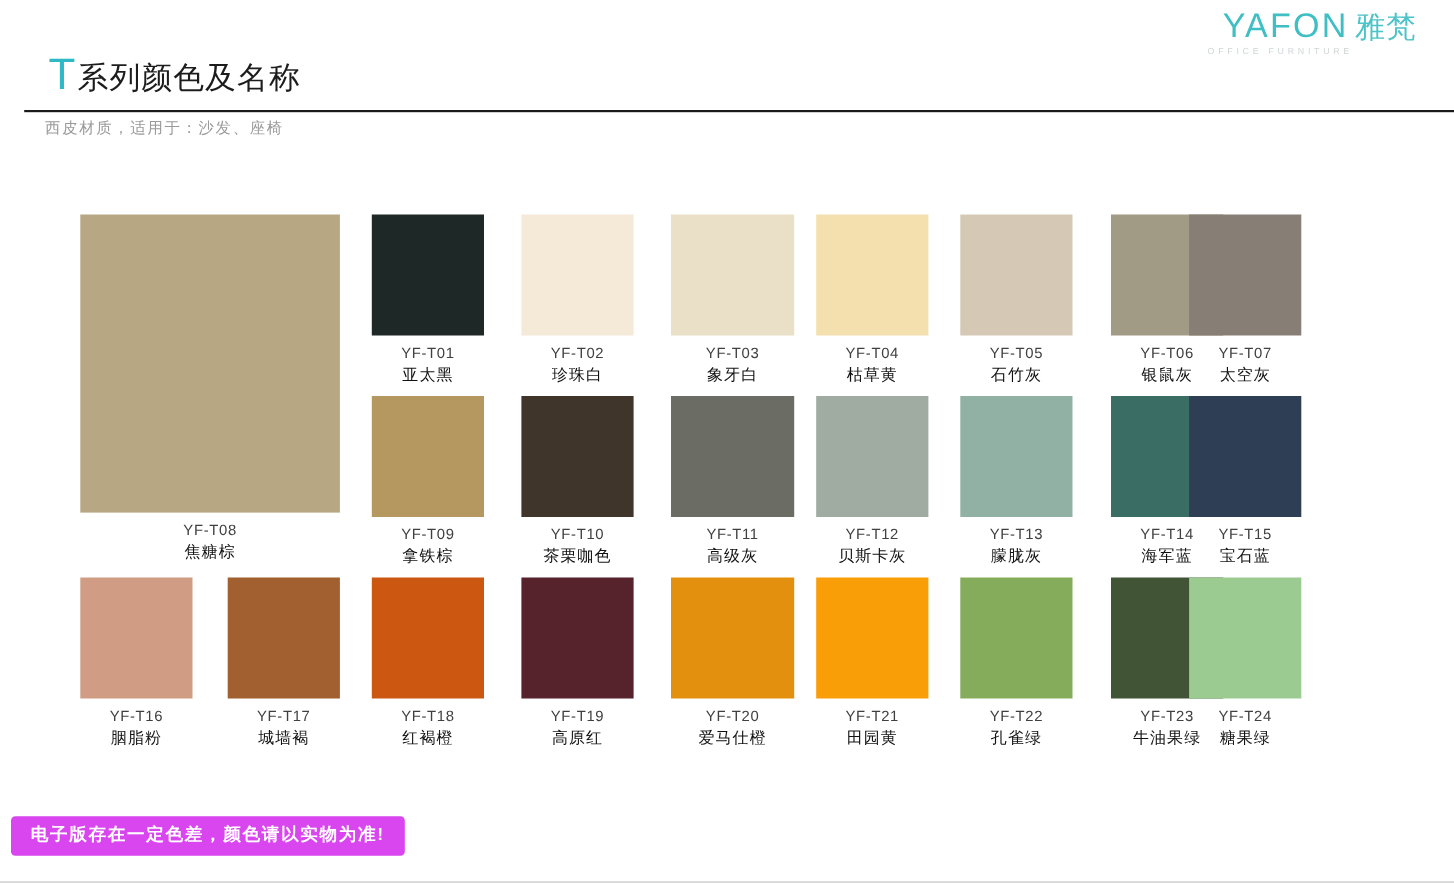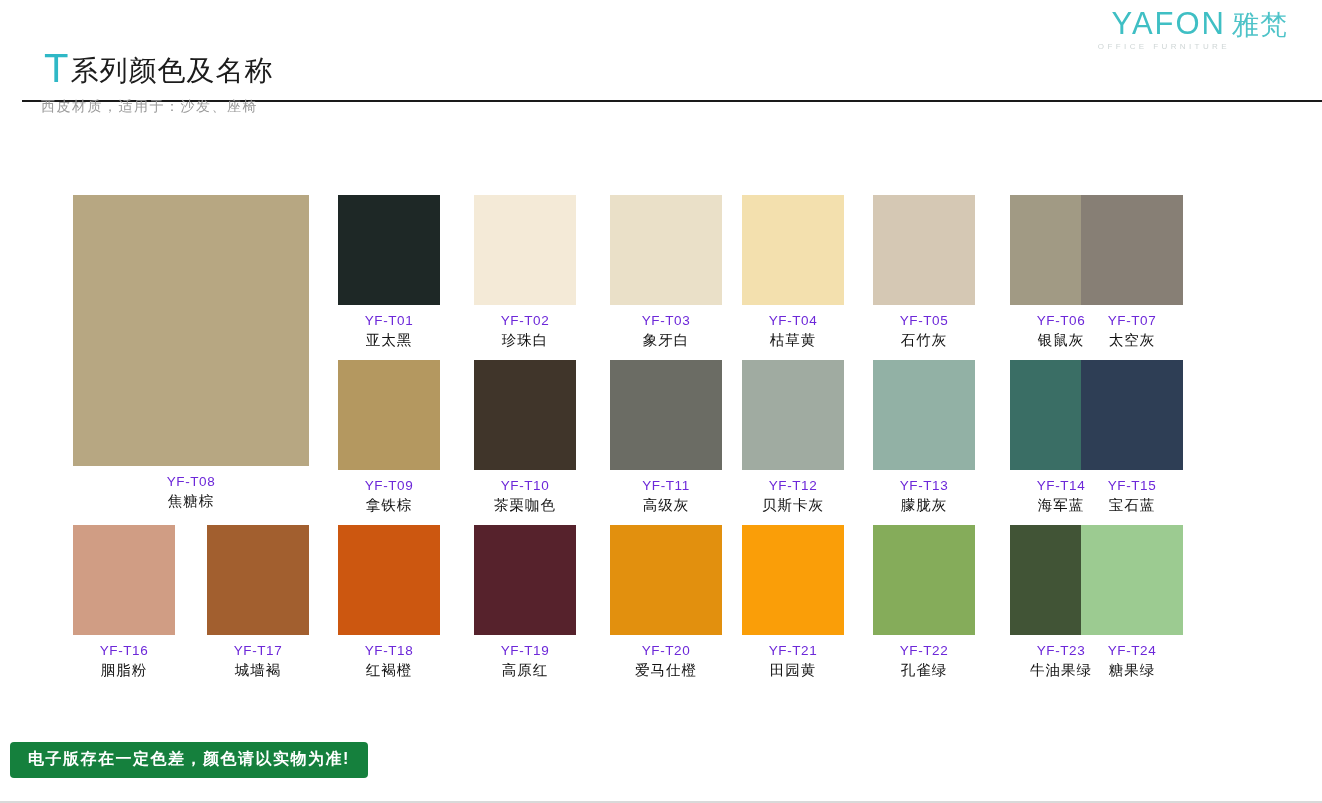--- a/index.html
+++ b/index.html
@@ -79,21 +79,21 @@
     position: absolute;
     left: 22px;
     right: 0px;
     top: 100px;
     height: 2px;
     background: #1a1a1a;
   }
   .subtitle {
     position: absolute;
     left: 41px;
-    top: 98px;
+    top: 108px;
     font-size: 14px;
     color: #9a9a9a;
     letter-spacing: 1.5px;
   }
 
   
   .grid {
     position: absolute;
     left: 0;
     top: 195px;
@@ -106,21 +106,21 @@
   .cell {
     position: absolute;
     text-align: center;
   }
   .chip {
     width: 100%;
     display: block;
   }
   .code {
     font-size: 13.5px;
-    color: #6d28d9;
+    color: #404040;
     letter-spacing: 0.6px;
     margin-top: 8px;
     font-family: "Liberation Sans", "DejaVu Sans", sans-serif;
   }
   .cname {
     font-size: 14.5px;
     color: #111111;
     font-weight: normal;
     letter-spacing: 1px;
     margin-top: 3px;
@@ -139,21 +139,21 @@
   .wide { left: 73px; width: 236px; }
 
   .h-small { height: 110px; }
   .h-tall  { height: 271px; }
 
   
   .note {
     position: absolute;
     left: 10px;
     top: 742px;
-    background: #15803d;
+    background: #d946ef;
     color: #ffffff;
     font-size: 16px;
     font-weight: bold;
     letter-spacing: 1.5px;
     padding: 7px 18px 8px 18px;
     border-radius: 4px;
     white-space: nowrap;
   }
 </style>
 </head>

